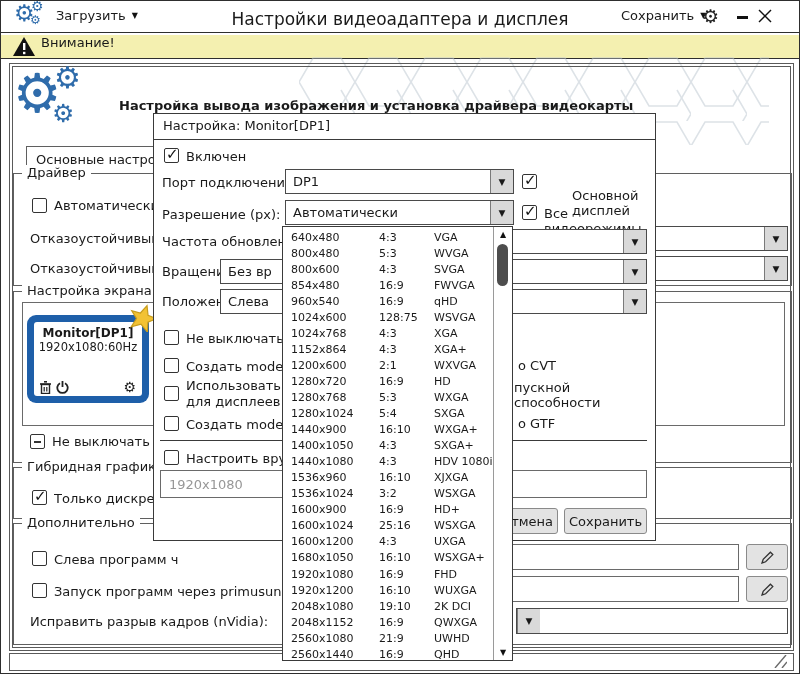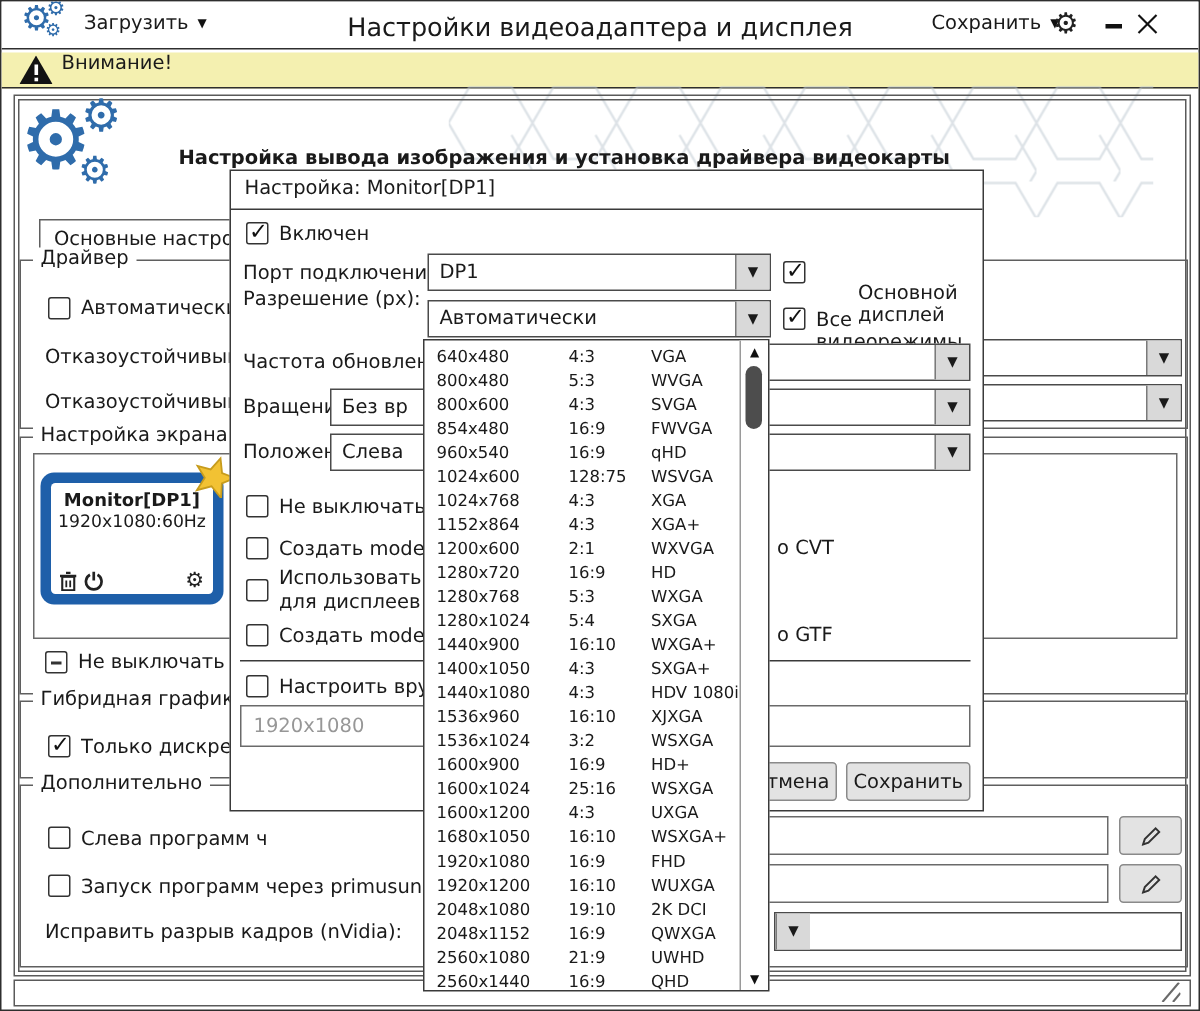--- a/index.html
+++ b/index.html
@@ -216,21 +216,21 @@
     <span class="abs" style="left:32px; top:35px;">Включен</span>
 
     <span class="abs" style="left:8px; top:61px;">Порт подключения:</span>
     <div class="abs combo" style="left:131px; top:55px; width:229px; height:25px;">
       <div class="val">DP1</div>
       <div class="arrowbox">▼</div>
     </div>
     <div class="abs cb checked" style="left:368px; top:60px;"></div>
     <span class="abs" style="left:390px; top:74px;margin-left:28px;">Основной дисплей</span>
 
-    <span class="abs" style="left:8px; top:78px;">Разрешение (px):</span>
+    <span class="abs" style="left:8px; top:93px;">Разрешение (px):</span>
     <div class="abs combo" style="left:131px; top:86px; width:229px; height:25px;">
       <div class="val">Автоматически</div>
       <div class="arrowbox">▼</div>
     </div>
     <div class="abs cb checked" style="left:368px; top:91px;"></div>
     <span class="abs" style="left:390px; top:92px;">Все видеорежимы</span>
 
     <span class="abs nowrap" style="left:8px; top:120px; width:125px;">Частота обновления (</span>
     <div class="abs combo" style="left:131px; top:115px; width:362px; height:25px;">
       <div class="val"></div>
@@ -252,20 +252,21 @@
     <div class="abs cb" style="left:10px; top:216px;"></div>
     <span class="abs nowrap" style="left:32px; top:217px; width:110px;">Не выключать дис</span>
 
     <div class="abs cb" style="left:10px; top:244px;"></div>
     <span class="abs nowrap" style="left:32px; top:245px; width:100px;">Создать modeline</span>
     <span class="abs" style="left:364px; top:244px;">о CVT</span>
 
     <div class="abs cb" style="left:10px; top:272px;"></div>
     <span class="abs nowrap" style="left:32px; top:264px; width:100px;">Использовать «CV</span>
     <span class="abs nowrap" style="left:32px; top:280px; width:100px;">для дисплеев с вы</span>
+    <span class="abs" style="left:360px; top:266px;">пускной способности</span>
 
     <div class="abs cb" style="left:10px; top:302px;"></div>
     <span class="abs nowrap" style="left:32px; top:303px; width:100px;">Создать modeline</span>
     <span class="abs" style="left:364px; top:302px;">о GTF</span>
 
     <div class="abs" style="left:6px; top:326px; width:487px; border-top:1.3px solid #3a3a3a;"></div>
 
     <div class="abs cb" style="left:10px; top:336px;"></div>
     <span class="abs nowrap" style="left:32px; top:337px; width:110px;">Настроить вручну</span>
 

